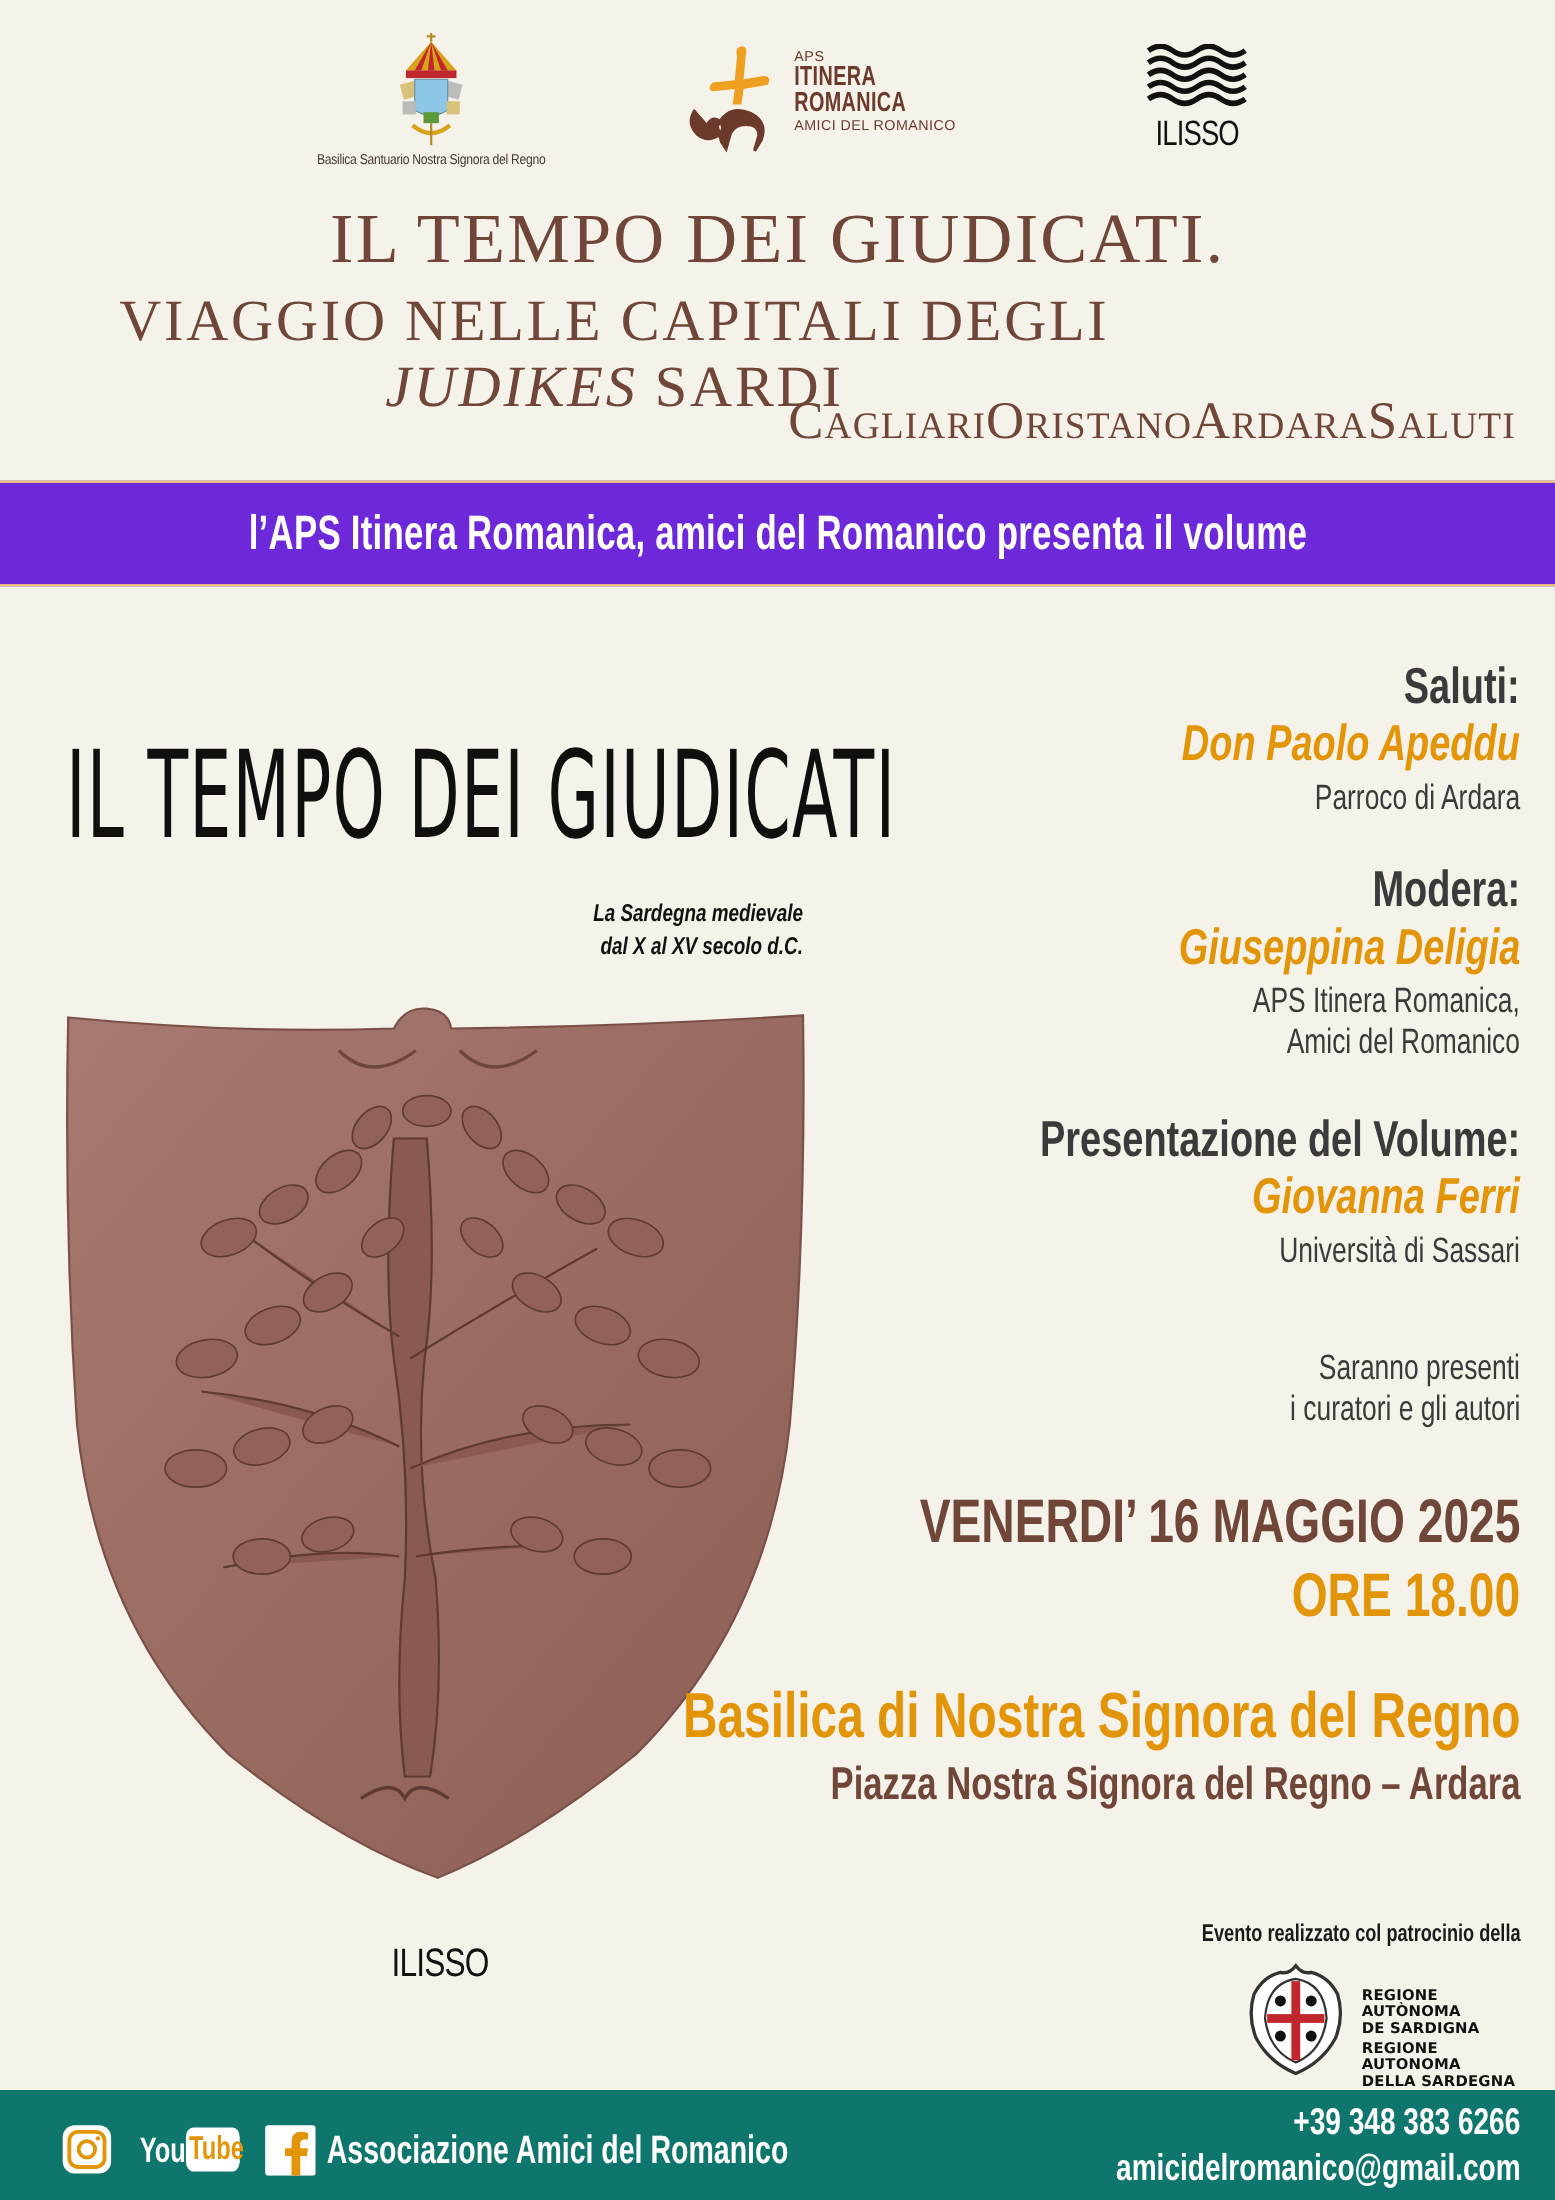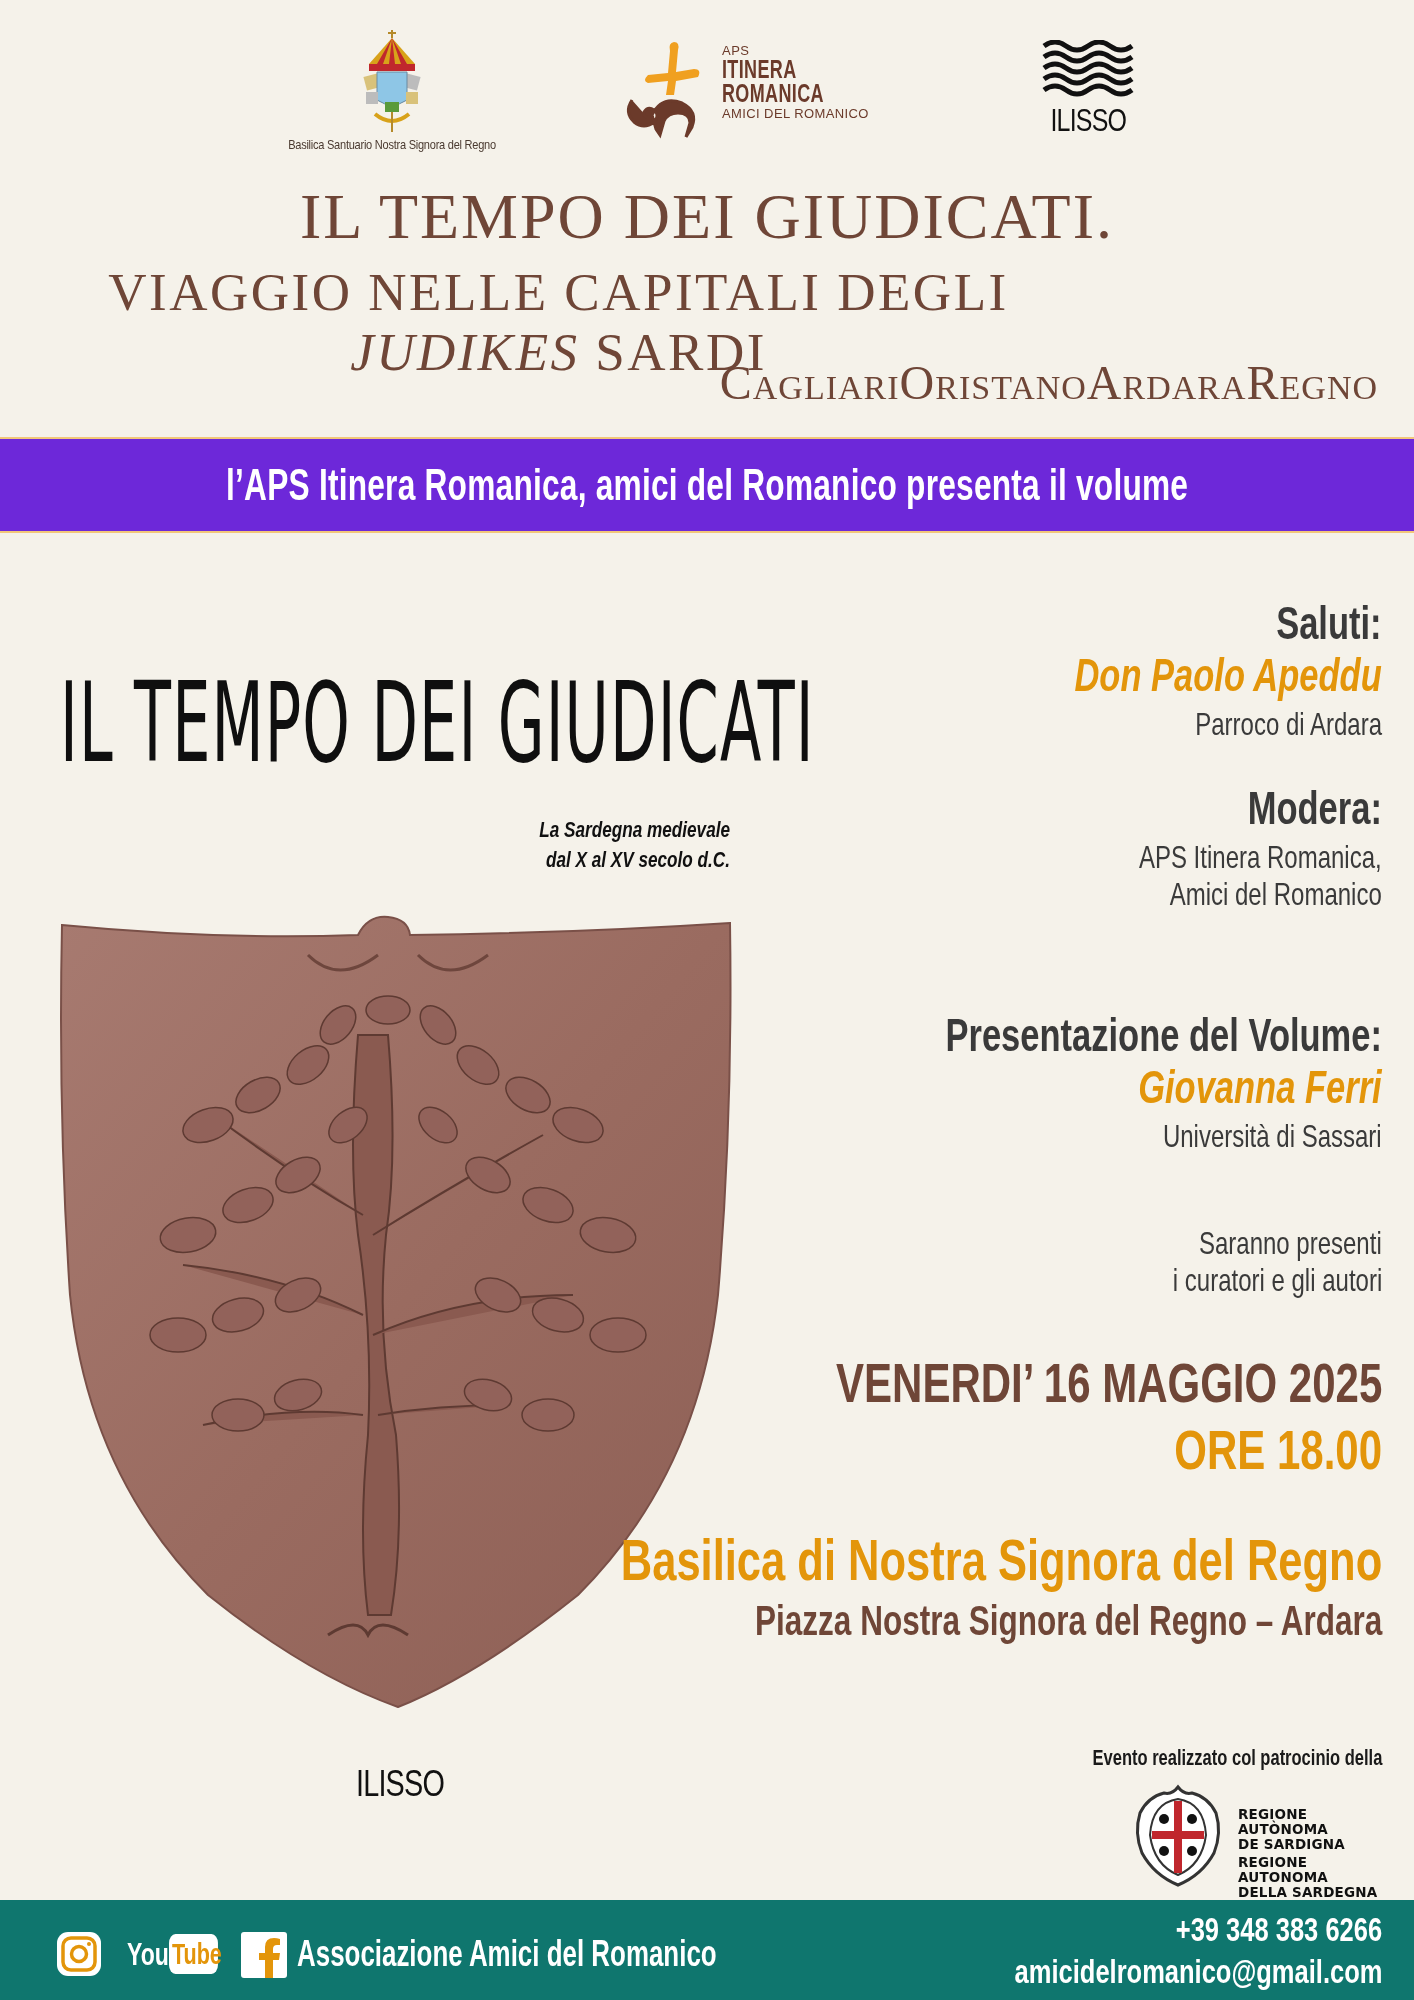--- a/index.html
+++ b/index.html
@@ -111,21 +111,21 @@
   </svg>
   <div class="label">ILISSO</div>
 </div>
 
 <div class="abs title1">IL TEMPO DEI GIUDICATI.</div>
 <div class="abs title2"><span>VIAGGIO NELLE CAPITALI DEGLI </span><i>JUDIKES</i><span> SARDI</span></div>
 <div class="abs cities">
   <span>Cagliari</span>
   <span>Oristano</span>
   <span>Ardara</span>
-  <span>Regno</span>
+  <span>Saluti</span>
 </div>
 
 <div class="abs band">
   <span>l’APS Itinera Romanica, amici del Romanico presenta il volume</span>
 </div>
 
 <div class="abs book-title">IL TEMPO DEI GIUDICATI</div>
 <div class="abs book-sub">
   <div>La Sardegna medievale</div>
   <div>dal X al XV secolo d.C.</div>
@@ -180,20 +180,21 @@
 <div class="abs ilisso-small">ILISSO</div>
 
 <div class="abs col" style="top:600px;">
   <div><span class="cond lbl">Saluti:</span></div>
   <div style="margin-top:6px;"><span class="cond name">Don Paolo Apeddu</span></div>
   <div style="margin-top:8px;"><span class="cond role">Parroco di Ardara</span></div>
 </div>
 
 <div class="abs col" style="top:785px;">
   <div><span class="cond lbl">Modera:</span></div>
+  <div style="margin-top:6px;"><span class="cond name">Giuseppina Deligia</span></div>
   <div style="margin-top:8px;"><span class="cond role">APS Itinera Romanica,</span></div>
   <div><span class="cond role">Amici del Romanico</span></div>
 </div>
 
 <div class="abs col" style="top:1012px;">
   <div><span class="cond lbl">Presentazione del Volume:</span></div>
   <div style="margin-top:6px;"><span class="cond name">Giovanna Ferri</span></div>
   <div style="margin-top:8px;"><span class="cond role">Università  di Sassari</span></div>
 </div>
 

